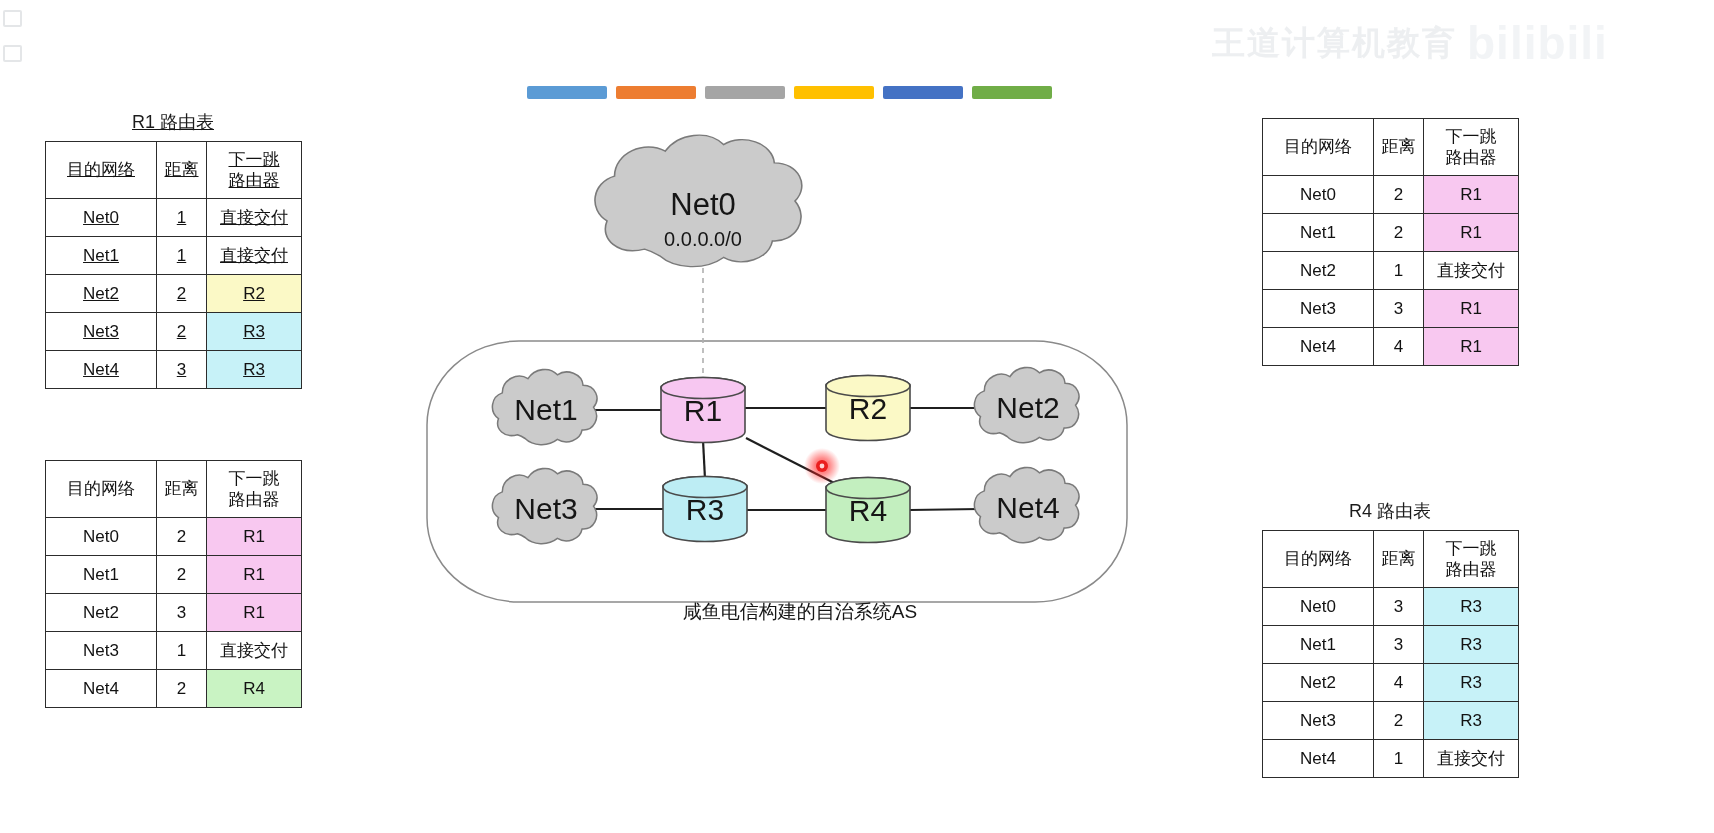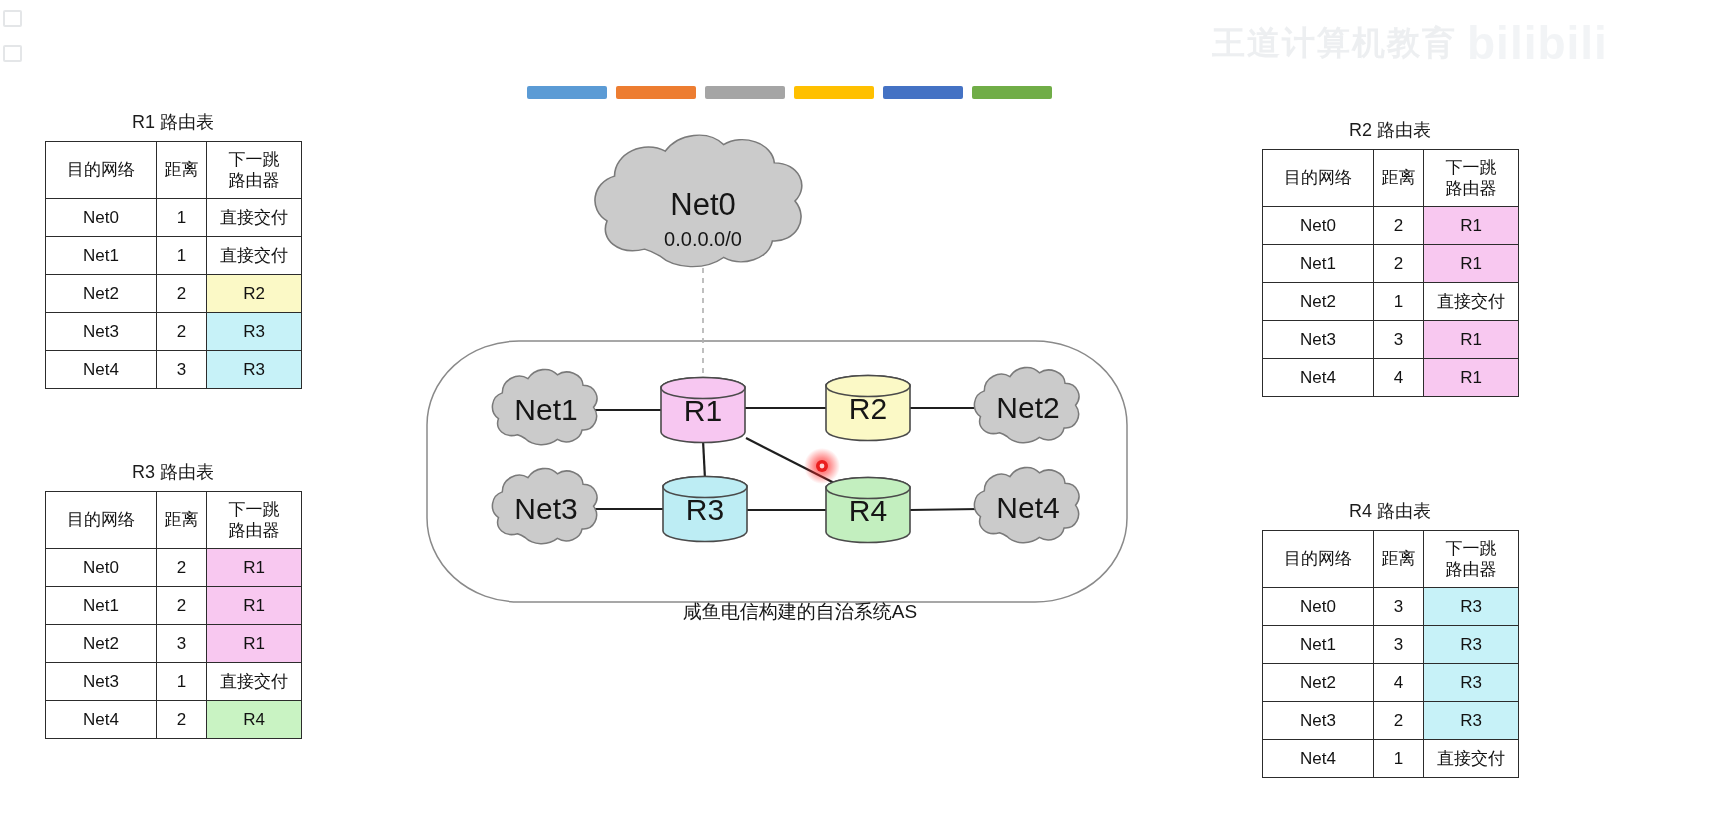--- a/index.html
+++ b/index.html
@@ -26,21 +26,21 @@
   .artifact { position:absolute; width:15px; height:13px; border:2px solid rgba(225,227,230,0.9); border-radius:2px; }
   .artifact.a1 { left:3px; top:10px; }
   .artifact.a2 { left:3px; top:45px; }
 
   
   .bars { position:absolute; left:527px; top:86px; display:flex; gap:9px; }
   .bar { width:80px; height:13px; border-radius:2px; }
 
   
   .table-block { position:absolute; width:256px; }
-  .tb-r1 { left:45px;  top:110px; }
+  .tb-r1 { left:45px;  top:110px;text-decoration:underline; }
   .tb-r2 { left:1262px; top:118px; }
   .tb-r3 { left:45px;  top:460px; }
   .tb-r4 { left:1262px; top:477px;margin-top:22px; }
   .table-title { text-align:center; font-size:18px; color:#1c1c1c; margin-bottom:7px; }
   table.rt { border-collapse:collapse; table-layout:fixed; width:256px; background:#fff;border-radius:31px; }
   table.rt th, table.rt td {
     border:1.7px solid #2c2c2c; text-align:center; vertical-align:middle;
     font-size:17px; font-weight:400; color:#121212; padding:0;
     white-space:pre-line; line-height:1.25;
   }
@@ -122,21 +122,20 @@
       <tr class="row">
         <td>Net4</td>
         <td>3</td>
         <td data-hl="cyan">R3</td>
       </tr>
     </tbody>
       </table>
   </div>
 
   <div class="table-block tb-r2">
-    <div class="table-title">R2 路由表</div>
     <table class="rt">
       <colgroup>
           <col class="c-net">
           <col class="c-dist">
           <col class="c-hop">
         </colgroup>
       <tbody>
           <tr class="hdr">
         <th>目的网络</th>
         <th>距离</th>
@@ -166,21 +165,20 @@
       <tr class="row">
         <td>Net4</td>
         <td>4</td>
         <td data-hl="pink">R1</td>
       </tr>
     </tbody>
       </table>
   </div>
 
   <div class="table-block tb-r3">
-    <div class="table-title">R3 路由表</div>
     <table class="rt">
       <colgroup>
           <col class="c-net">
           <col class="c-dist">
           <col class="c-hop">
         </colgroup>
       <tbody>
           <tr class="hdr">
         <th>目的网络</th>
         <th>距离</th>

